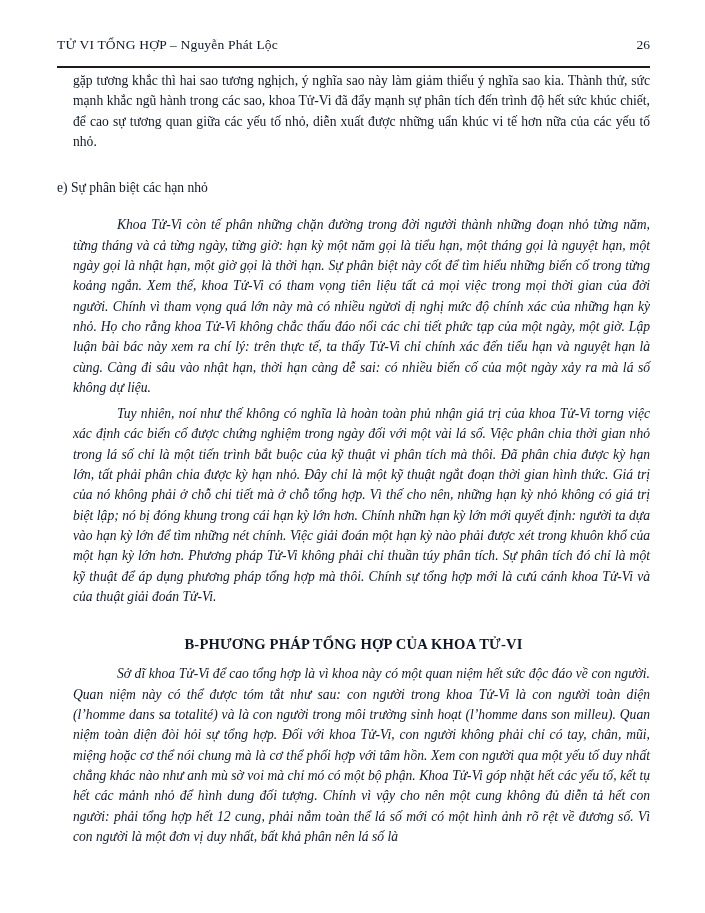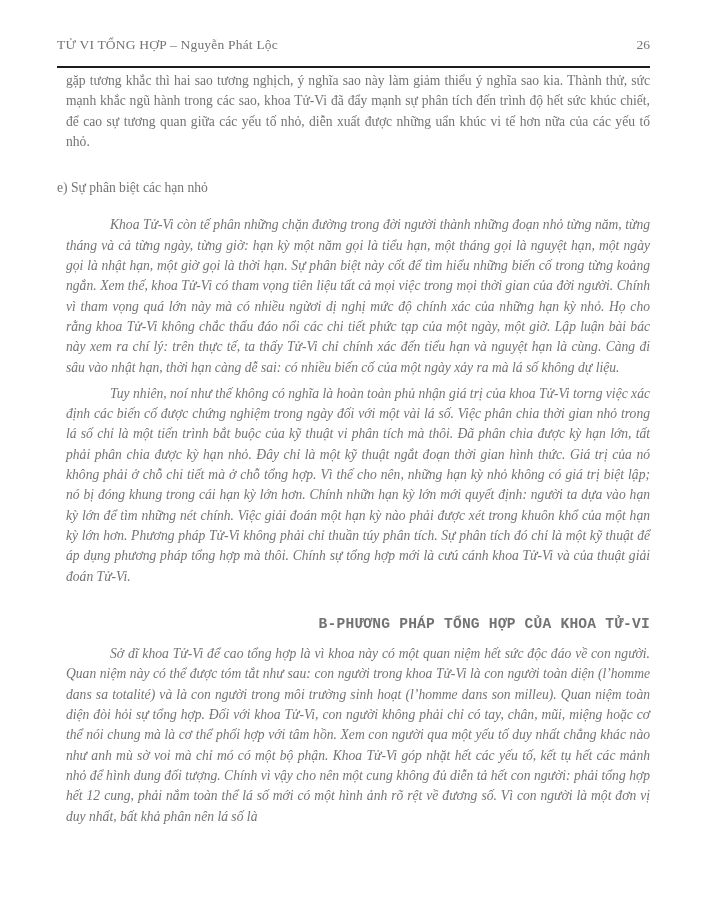--- a/index.html
+++ b/index.html
@@ -6,21 +6,21 @@
     margin: 0;
     padding: 0;
     background: #ffffff;
   }
   .page {
     position: relative;
     width: 705px;
     height: 913px;
     margin: 0 auto;
     background: #ffffff;
-    color: #737373;
+    color: #0f172a;
     font-family: "Liberation Serif", "DejaVu Serif", serif;
     overflow: hidden;
     box-sizing: border-box;
     padding: 36px 55px 0 57px;
   }
   .header-row {
     display: flex;
     justify-content: space-between;
     align-items: baseline;
     font-size: 13.5px;
@@ -31,38 +31,37 @@
     border: 0;
     border-top: 2px solid #1c1c1c;
     margin: 13px 0 3px 0;
   }
   .body-text {
     font-size: 13.6px;
     line-height: 20.3px;
     text-align: justify;
   }
   .p {
-    margin: 0 0 6px 9px;
+    margin: 0 0 6px 16px;
   }
   .p.indent {
     text-indent: 44px;
     font-style: italic;
   }
   .section-heading {
     font-size: 13.6px;
     font-weight: normal;
     margin: 26px 0 17px 0;
   }
   .chapter-heading {
     font-size: 14.6px;
     font-weight: bold;
     margin: 27px 0 10px 0;
     letter-spacing: 0.2px;
-    text-align: right;
-    font-family: Liberation Mono, monospace;
+    text-align: center;
   }
 </style>
 </head>
 <body>
 
 <div class="page">
 
   <div class="header-row">
     <span class="header-title">TỬ VI TỔNG HỢP – Nguyễn Phát Lộc</span>
     <span class="header-page-number">26</span>

